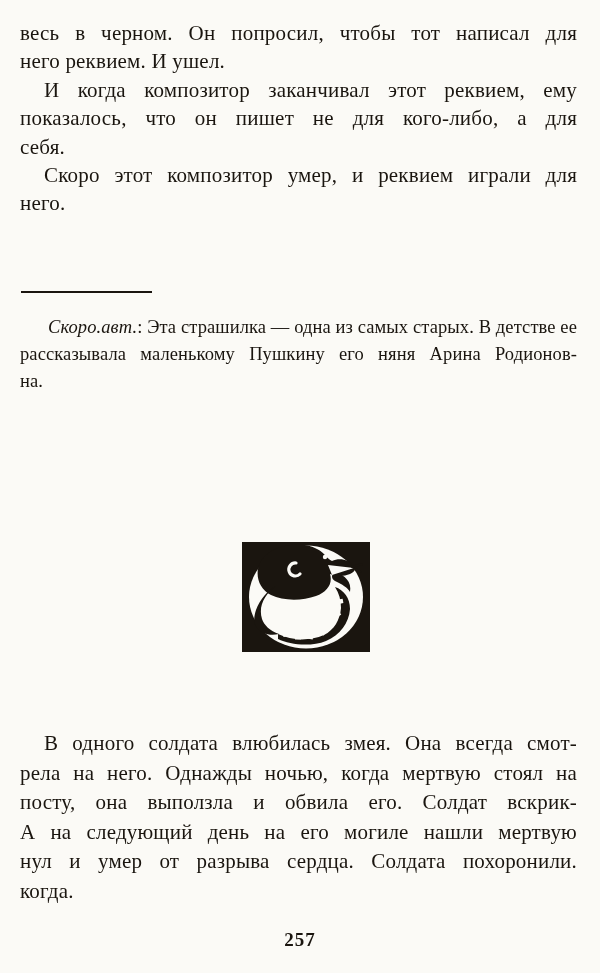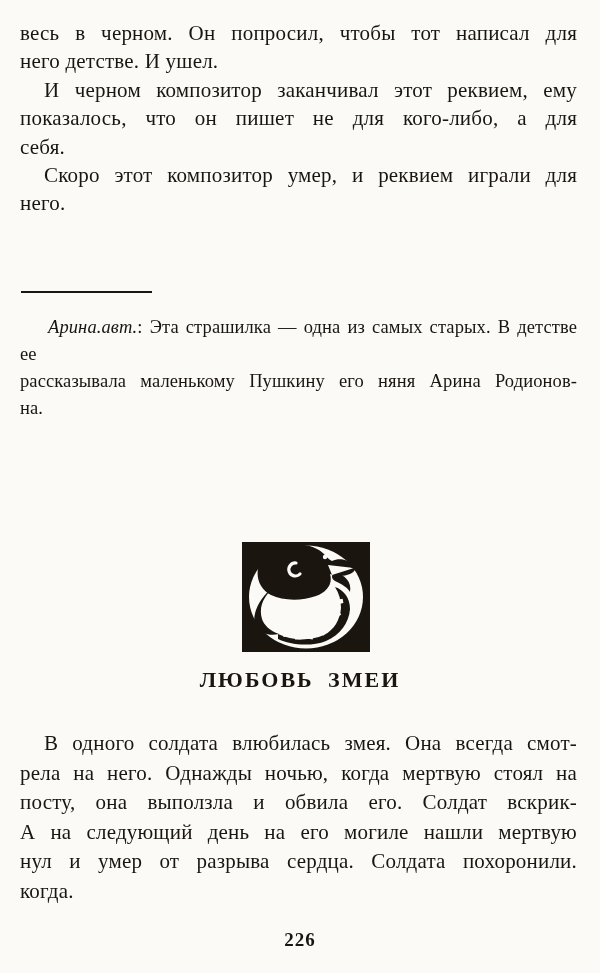--- a/index.html
+++ b/index.html
@@ -78,37 +78,37 @@
   }
 </style>
 </head>
 <body>
 
 <div class="page">
 
   <div class="textblock" id="top-text">
     <div>
       <div class="ln">весь в черном. Он попросил, чтобы тот написал для</div>
-      <div class="ln ln-end">него детстве. И ушел.</div>
+      <div class="ln ln-end">него реквием. И ушел.</div>
     </div>
     <div>
-      <div class="ln ind">И черном композитор заканчивал этот реквием, ему</div>
+      <div class="ln ind">И когда композитор заканчивал этот реквием, ему</div>
       <div class="ln">показалось, что он пишет не для кого-либо, а для</div>
       <div class="ln ln-end">себя.</div>
     </div>
     <div>
       <div class="ln ind">Скоро этот композитор умер, и реквием играли для</div>
       <div class="ln ln-end">него.</div>
     </div>
   </div>
 
   <div id="footnote-rule"></div>
 
   <div class="textblock" id="footnote">
-    <div class="ln ind"><span class="itl">Арина.авт.</span><span>: Эта страшилка — одна из самых старых. В детстве ее</span></div>
+    <div class="ln ind"><span class="itl">Скоро.авт.</span><span>: Эта страшилка — одна из самых старых. В детстве ее</span></div>
     <div class="ln">рассказывала маленькому Пушкину его няня Арина Родионов-</div>
     <div class="ln ln-end">на.</div>
   </div>
 
   <svg id="vignette" viewBox="0 0 128 110" aria-hidden="true">
     <rect class="ink-fill" x="0" y="0" width="128" height="110"></rect>
     <ellipse class="paper-fill" cx="64" cy="55" rx="57" ry="51.5"></ellipse>
     <g>
 
       <path class="ink-fill" d="M29,53 C14,45 11,26 23,14 C35,2 61,-1 75,7 C83,11 85,17 90,19 C98,15 107,18 112,24 C114,27 113,30 108,32 C101,35 93,34 88,32 C91,42 85,50 74,54 C60,59 41,59 29,53 Z"></path>
@@ -131,26 +131,25 @@
       <rect x="41" y="90" width="6" height="4.5" transform="rotate(-10 44 92)"></rect>
       <rect x="53" y="93" width="6" height="4.5"></rect>
       <rect x="65" y="92.5" width="6" height="4.5" transform="rotate(8 68 95)"></rect>
       <rect x="77" y="88" width="6" height="4.5" transform="rotate(22 80 90)"></rect>
       <rect x="87" y="80" width="5.5" height="4.5" transform="rotate(40 90 82)"></rect>
       <rect x="94" y="69" width="5" height="4.5" transform="rotate(62 96 71)"></rect>
       <rect x="97" y="57" width="4.5" height="4.5" transform="rotate(80 99 59)"></rect>
     </g>
   </svg>
 
-  <div id="section-title">ЛЮБОВЬ ЗМЕИ</div>
 
   <div class="textblock" id="story">
     <div class="ln ind">В одного солдата влюбилась змея. Она всегда смот-</div>
     <div class="ln">рела на него. Однажды ночью, когда мертвую стоял на</div>
     <div class="ln">посту, она выползла и обвила его. Солдат вскрик-</div>
     <div class="ln">А на следующий день на его могиле нашли мертвую</div>
     <div class="ln">нул и умер от разрыва сердца. Солдата похоронили.</div>
     <div class="ln ln-end">когда.</div>
   </div>
 
-  <div id="page-number">226</div>
+  <div id="page-number">257</div>
 
 </div>
 
 </body></html>

